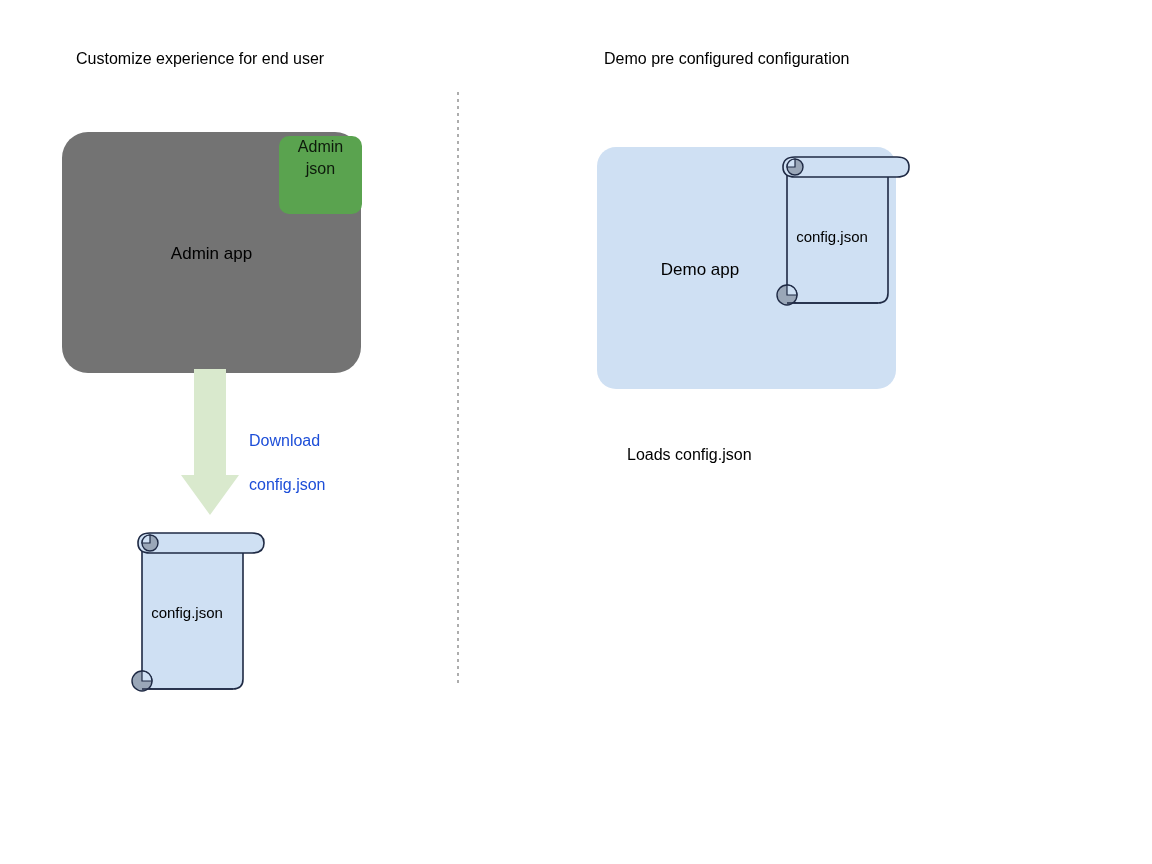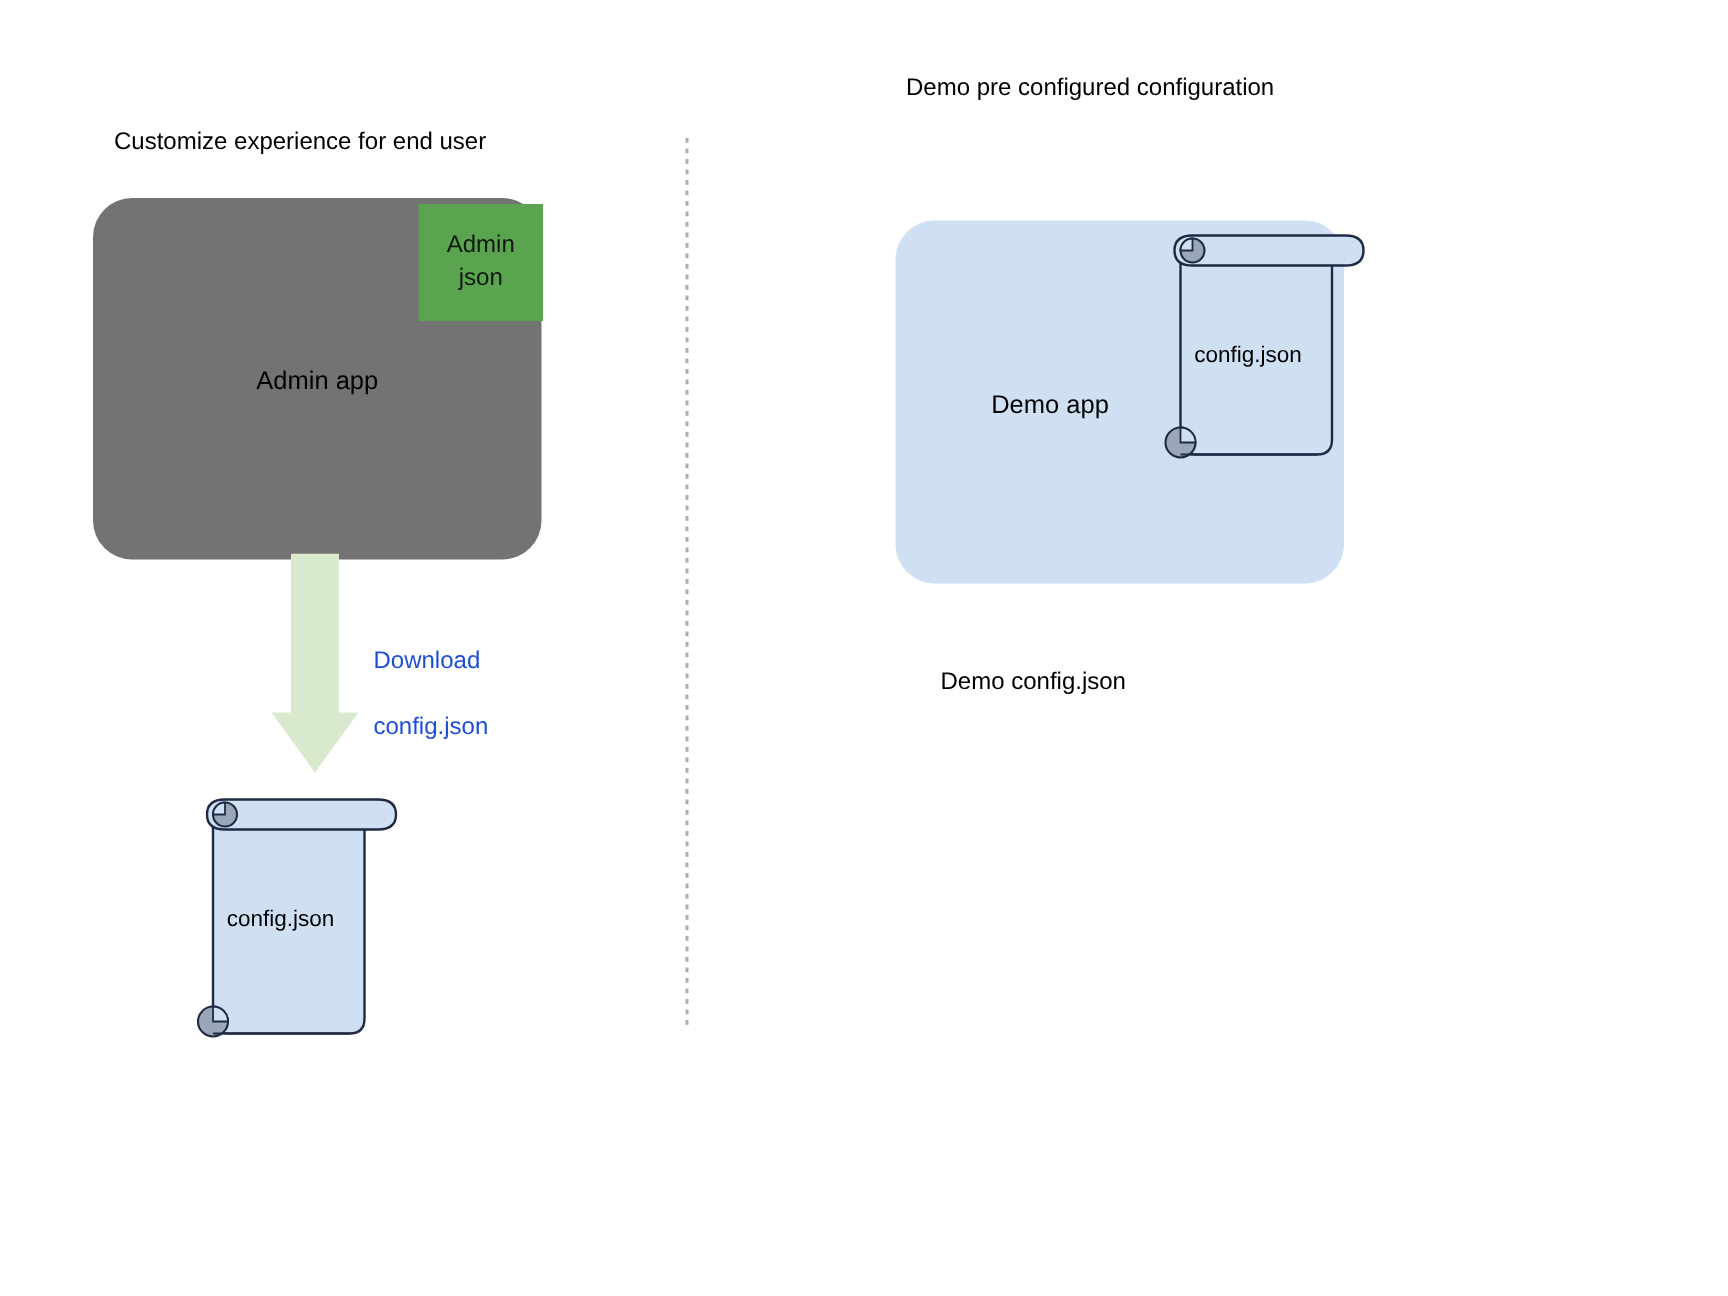--- a/index.html
+++ b/index.html
@@ -21,21 +21,21 @@
   }
 
   
   .section-title {
     position: absolute;
     font-size: 16px;
     line-height: 20px;
     color: #000000;
     white-space: nowrap;
   }
-  #title-left  { left: 76px;  top: 49px; margin-top: 36px; }
+  #title-left  { left: 76px;  top: 49px; }
   #title-right { left: 604px; top: 49px; }
 
   
   .divider {
     position: absolute;
     left: 457px;
     top: 92px;
     width: 2px;
     height: 594px;
     background-image: linear-gradient(to bottom, #9e9e9e 0, #9e9e9e 3px, rgba(255,255,255,0) 3px, rgba(255,255,255,0) 7px);
@@ -63,36 +63,36 @@
     left: 62px;  top: 132px;
     width: 299px; height: 241px;
     background: #737373;
   }
   #admin-app .app-label { top: 111px; }
 
   #demo-app {
     left: 597px; top: 147px;
     width: 299px; height: 242px;
     background: #cfe0f3;
+    border-radius: 19px;
   }
   #demo-app .app-label {
     top: 112px;
     width: 206px;
     left: 0;
   }
 
   
   #admin-panel {
     position: absolute;
     left: 279px; top: 136px;
     width: 83px;  height: 78px;
     background: #5aa34f;
-    border-radius: 0;
+    border-radius: 10px;
     display: flex;
-    align-items: center;
     justify-content: center;
   }
   #admin-panel .panel-label {
     font-size: 16px;
     line-height: 22px;
     text-align: center;
     color: #0d1a0b;
   }
 
   
@@ -208,15 +208,15 @@
       <path d="M24,4 L126,4 Q138,4 138,14 Q138,24 126,24 L24,24 Q12,24 12,14 Q12,4 24,4 Z" fill="#cfe0f3" stroke="#1f2a44" stroke-width="1.6"></path>
       <path d="M24,6 A8,8 0 1,0 24,22 A8,8 0 0,0 24,6 Z" fill="#9aa7b8" stroke="#1f2a44" stroke-width="1.4"></path>
       <path d="M24,14 L16,14 A8,8 0 0,1 24,6 Z" fill="#cfe0f3" stroke="#1f2a44" stroke-width="1.2"></path>
       <circle cx="16" cy="142" r="10" fill="#9aa7b8" stroke="#1f2a44" stroke-width="1.4"></circle>
       <path d="M16,142 L16,132 A10,10 0 0,1 26,142 Z" fill="#cfe0f3" stroke="#1f2a44" stroke-width="1.2"></path>
       <path d="M16,150 L107,150" fill="none" stroke="#1f2a44" stroke-width="1.4"></path>
     </svg>
     <div class="doc-label">config.json</div>
   </div>
 
-  <div id="loads-caption">Demo config.json</div>
+  <div id="loads-caption">Loads config.json</div>
 
 </div>
 
 </body></html>

